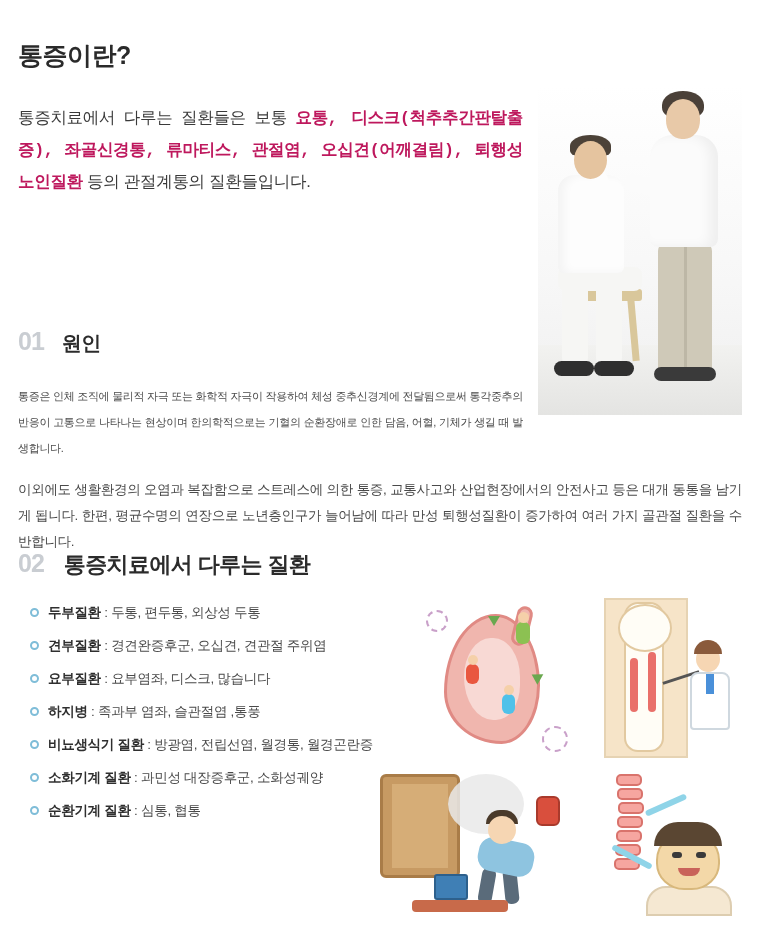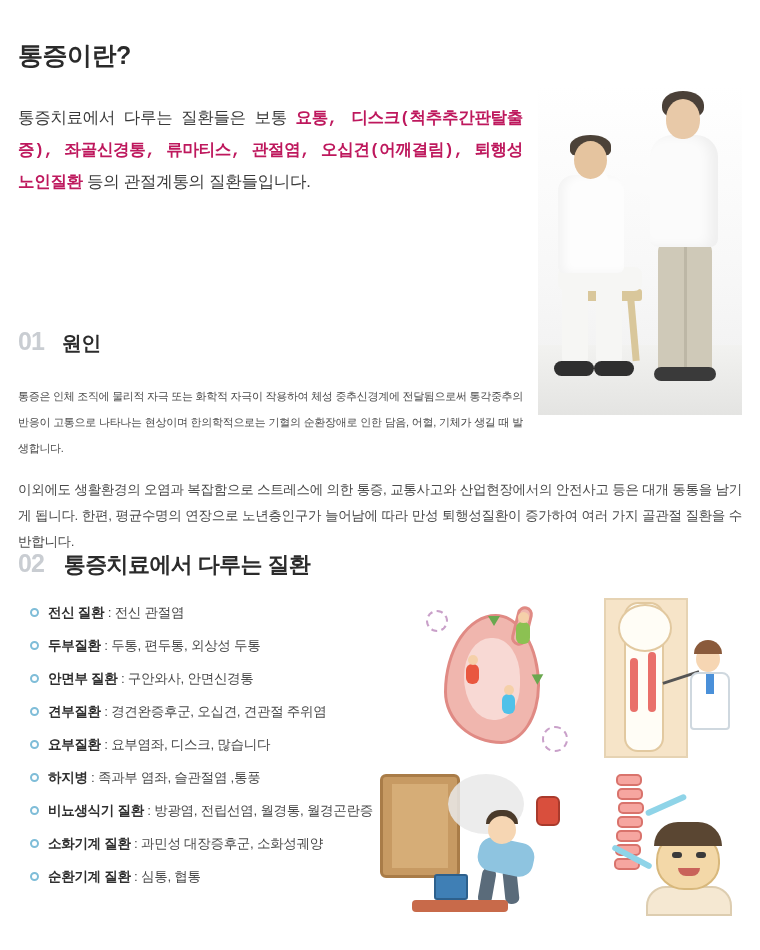--- a/index.html
+++ b/index.html
@@ -246,23 +246,21 @@
   </div>
   <p class="sec01-p1">통증은 인체 조직에 물리적 자극 또는 화학적 자극이 작용하여 체성 중추신경계에 전달됨으로써 통각중추의 반응이 고통으로 나타나는 현상이며 한의학적으로는 기혈의 순환장애로 인한 담음, 어혈, 기체가 생길 때 발생합니다.</p>
   <p class="sec01-p2">이외에도 생활환경의 오염과 복잡함으로 스트레스에 의한 통증, 교통사고와 산업현장에서의 안전사고 등은 대개 동통을 남기게 됩니다. 한편, 평균수명의 연장으로 노년층인구가 늘어남에 따라 만성 퇴행성질환이 증가하여 여러 가지 골관절 질환을 수반합니다.</p>
 
   <div class="sec02-head">
     <span class="sec-num">02</span>
     <span class="sec-title">통증치료에서 다루는 질환</span>
   </div>
 
   <ul class="disease-list" id="disease-list">
-      <li><span class="bullet"></span><span class="dname">전신 질환</span><span> : </span><span>전신 관절염</span></li>
       <li><span class="bullet"></span><span class="dname">두부질환</span><span> : </span><span>두통, 편두통, 외상성 두통</span></li>
-      <li><span class="bullet"></span><span class="dname">안면부 질환</span><span> : </span><span>구안와사, 안면신경통</span></li>
       <li><span class="bullet"></span><span class="dname">견부질환</span><span> : </span><span>경견완증후군, 오십견, 견관절 주위염</span></li>
       <li><span class="bullet"></span><span class="dname">요부질환</span><span> : </span><span>요부염좌, 디스크, 많습니다</span></li>
       <li><span class="bullet"></span><span class="dname">하지병</span><span> : </span><span>족과부 염좌, 슬관절염 ,통풍</span></li>
       <li><span class="bullet"></span><span class="dname">비뇨생식기 질환</span><span> : </span><span>방광염, 전립선염, 월경통, 월경곤란증</span></li>
       <li><span class="bullet"></span><span class="dname">소화기계 질환</span><span> : </span><span>과민성 대장증후군, 소화성궤양</span></li>
       <li><span class="bullet"></span><span class="dname">순환기계 질환</span><span> : </span><span>심통, 협통</span></li>
     </ul>
 
   <div class="ill ill-stomach">
     <div class="st-organ"></div>

